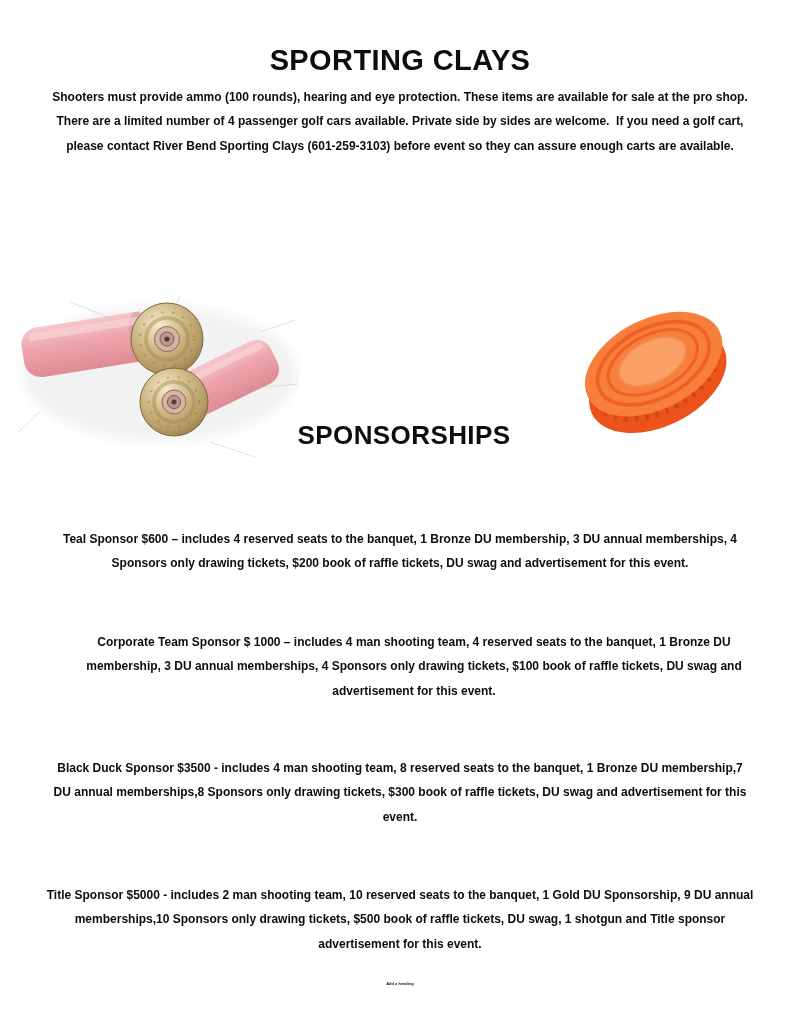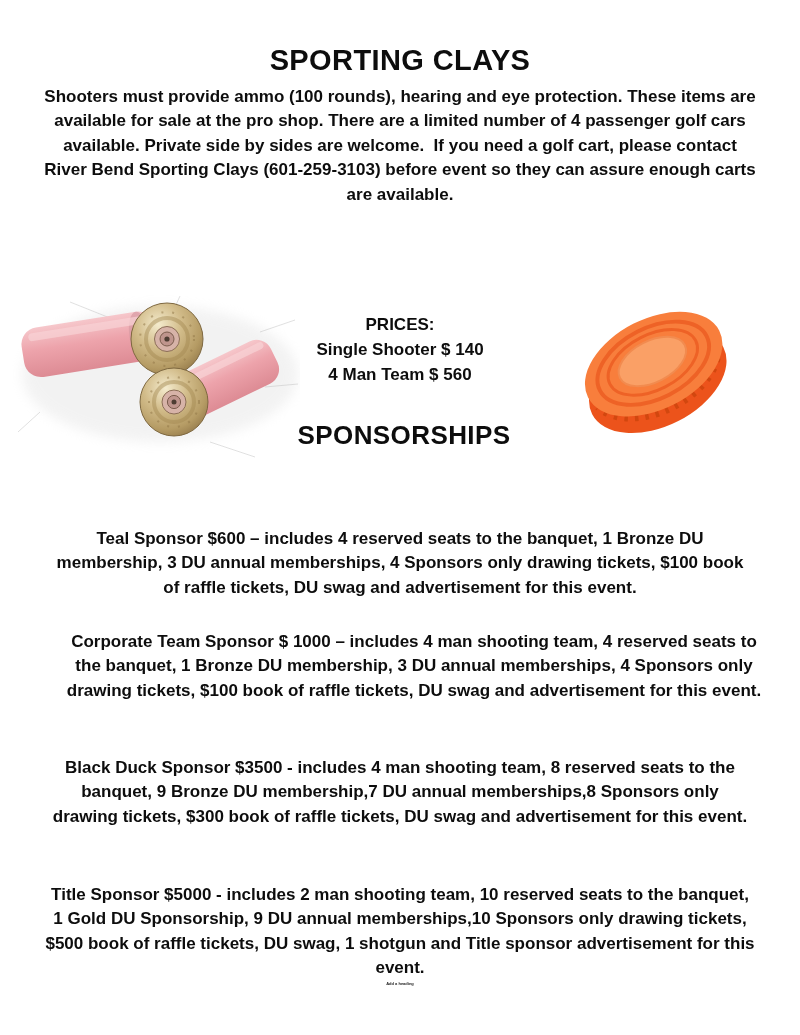--- a/index.html
+++ b/index.html
@@ -6,21 +6,21 @@
   .page {
     position:relative; width:800px; height:1035px; background:#ffffff;
     font-family:"Liberation Sans", sans-serif; color:#0d0d0d; overflow:hidden;border-radius:32px;
   }
   .h1 {
     position:absolute; top:44px; left:0; width:800px; margin:0;
     text-align:center; font-size:29px; line-height:33px; font-weight:700; letter-spacing:0.4px;
   }
   .body-text {
     position:absolute; margin:0; text-align:center;
-    font-size:17px; line-height:24.4px; font-weight:700;
+    font-size:12px; line-height:24.4px; font-weight:700;
   }
   .intro   { top:85px;  left:40px; width:720px; white-space:pre-wrap; }
   .details { top:238px; left:35px; width:730px; }
   .prices  { position:absolute; top:313px; left:0; width:800px; text-align:center;
              font-size:17px; line-height:24.8px; font-weight:700; }
   .h2 {
     position:absolute; top:416px; left:0; width:800px; margin:4px;
     text-align:center; font-size:26px; line-height:30px; font-weight:700; letter-spacing:0.4px;
   }
   .sponsor-station   { top:451px; left:60px; width:680px; }
@@ -107,32 +107,27 @@
       <ellipse cx="84" cy="60" rx="49" ry="28" fill="none" stroke="#EE6226" stroke-width="3"></ellipse>
       <ellipse cx="84" cy="59" rx="37" ry="21" fill="#FAA066" stroke="#F28B4F" stroke-width="2"></ellipse>
     </g>
   </svg>
 
   <h1 class="h1">SPORTING CLAYS</h1>
 
   <p class="body-text intro">Shooters must provide ammo (100 rounds), hearing and eye protection. These items are available for sale at the pro shop. There are a limited number of 4 passenger golf cars available. Private side by sides are welcome.  If you need a golf cart, please contact River Bend Sporting Clays (601-259-3103) before event so they can assure enough carts are available.</p>
 
 
-  <div class="prices">
-    <div>PRICES:</div>
-    <div>Single Shooter $ 140</div>
-    <div>4 Man Team $ 560</div>
-  </div>
 
   <h2 class="h2">SPONSORSHIPS</h2>
 
 
-  <p class="body-text sponsor-teal">Teal Sponsor $600 – includes 4 reserved seats to the banquet, 1 Bronze DU membership, 3 DU annual memberships, 4 Sponsors only drawing tickets, $100 book of raffle tickets, DU swag and advertisement for this event.</p>
+  <p class="body-text sponsor-teal">Teal Sponsor $600 – includes 4 reserved seats to the banquet, 1 Bronze DU membership, 3 DU annual memberships, 4 Sponsors only drawing tickets, $200 book of raffle tickets, DU swag and advertisement for this event.</p>
 
   <p class="body-text sponsor-corporate">Corporate Team Sponsor $ 1000 – includes 4 man shooting team, 4 reserved seats to the banquet, 1 Bronze DU membership, 3 DU annual memberships, 4 Sponsors only drawing tickets, $100 book of raffle tickets, DU swag and advertisement for this event.</p>
 
-  <p class="body-text sponsor-blackduck">Black Duck Sponsor $3500 - includes 4 man shooting team, 8 reserved seats to the banquet, 9 Bronze DU membership,7 DU annual memberships,8 Sponsors only drawing tickets, $300 book of raffle tickets, DU swag and advertisement for this event.</p>
+  <p class="body-text sponsor-blackduck">Black Duck Sponsor $3500 - includes 4 man shooting team, 8 reserved seats to the banquet, 1 Bronze DU membership,7 DU annual memberships,8 Sponsors only drawing tickets, $300 book of raffle tickets, DU swag and advertisement for this event.</p>
 
   <p class="body-text sponsor-title">Title Sponsor $5000 - includes 2 man shooting team, 10 reserved seats to the banquet, 1 Gold DU Sponsorship, 9 DU annual memberships,10 Sponsors only drawing tickets, $500 book of raffle tickets, DU swag, 1 shotgun and Title sponsor advertisement for this event.</p>
 
   <div class="placeholder">Add a heading</div>
 
 </div>
 
 </body></html>

